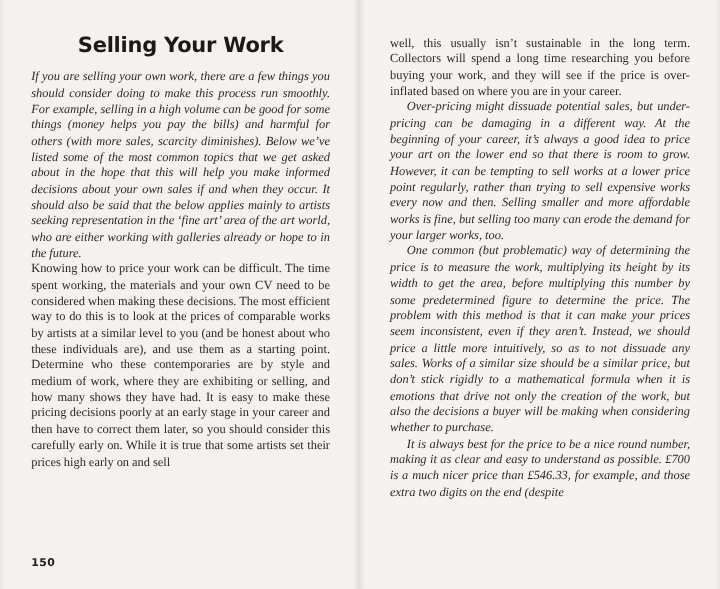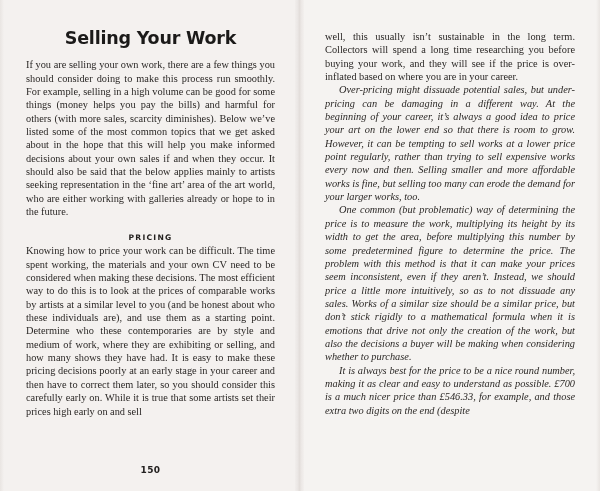--- a/index.html
+++ b/index.html
@@ -117,34 +117,34 @@
   }
   .body-text.indent {
     text-indent: 14px;
     font-style: italic;
   }
   .col-left .body-text {
     margin-top: 0;
   }
   #left-first-para {
     padding-top: 10px;
+    font-style: italic;
   }
   #right-first-para {
     padding-top: 30px;
   }
 
   .folio {
     position: absolute;
     bottom: 16px;
     font-family: "DejaVu Sans", "Liberation Sans", sans-serif;
     font-weight: 700;
     font-size: 9px;
     letter-spacing: 0.4px;
     color: #232120;
-    text-align: center;
   }
   .folio-left {
     left: 26px;
     width: 249px;
   }
 </style>
 </head>
 <body>
 
 <div id="spread">
@@ -153,21 +153,20 @@
   <div class="page-bg-right"></div>
   <div class="edge-left"></div>
   <div class="edge-right"></div>
   <div class="spine"></div>
 
   <div class="page page-left col-left">
     <h1 class="chapter-title">Selling Your Work</h1>
 
     <p class="body-text first" id="left-first-para">If you are selling your own work, there are a few things you should consider doing to make this process run smoothly. For example, selling in a high volume can be good for some things (money helps you pay the bills) and harmful for others (with more sales, scarcity diminishes). Below we’ve listed some of the most common topics that we get asked about in the hope that this will help you make informed decisions about your own sales if and when they occur. It should also be said that the below applies mainly to artists seeking representation in the ‘fine art’ area of the art world, who are either working with galleries already or hope to in the future.</p>
 
-    <h2 class="section-heading">PRICING</h2>
 
     <p class="body-text first">Knowing how to price your work can be difficult. The time spent working, the materials and your own CV need to be considered when making these decisions. The most efficient way to do this is to look at the prices of comparable works by artists at a similar level to you (and be honest about who these individuals are), and use them as a starting point. Determine who these contemporaries are by style and medium of work, where they are exhibiting or selling, and how many shows they have had. It is easy to make these pricing decisions poorly at an early stage in your career and then have to correct them later, so you should consider this carefully early on. While it is true that some artists set their prices high early on and sell</p>
 
     <div class="folio folio-left">150</div>
   </div>
 
   <div class="page page-right col-right">
     <p class="body-text first" id="right-first-para">well, this usually isn’t sustainable in the long term. Collectors will spend a long time researching you before buying your work, and they will see if the price is over-inflated based on where you are in your career.</p>
 
     <p class="body-text indent">Over-pricing might dissuade potential sales, but under-pricing can be damaging in a different way. At the beginning of your career, it’s always a good idea to price your art on the lower end so that there is room to grow. However, it can be tempting to sell works at a lower price point regularly, rather than trying to sell expensive works every now and then. Selling smaller and more affordable works is fine, but selling too many can erode the demand for your larger works, too.</p>

